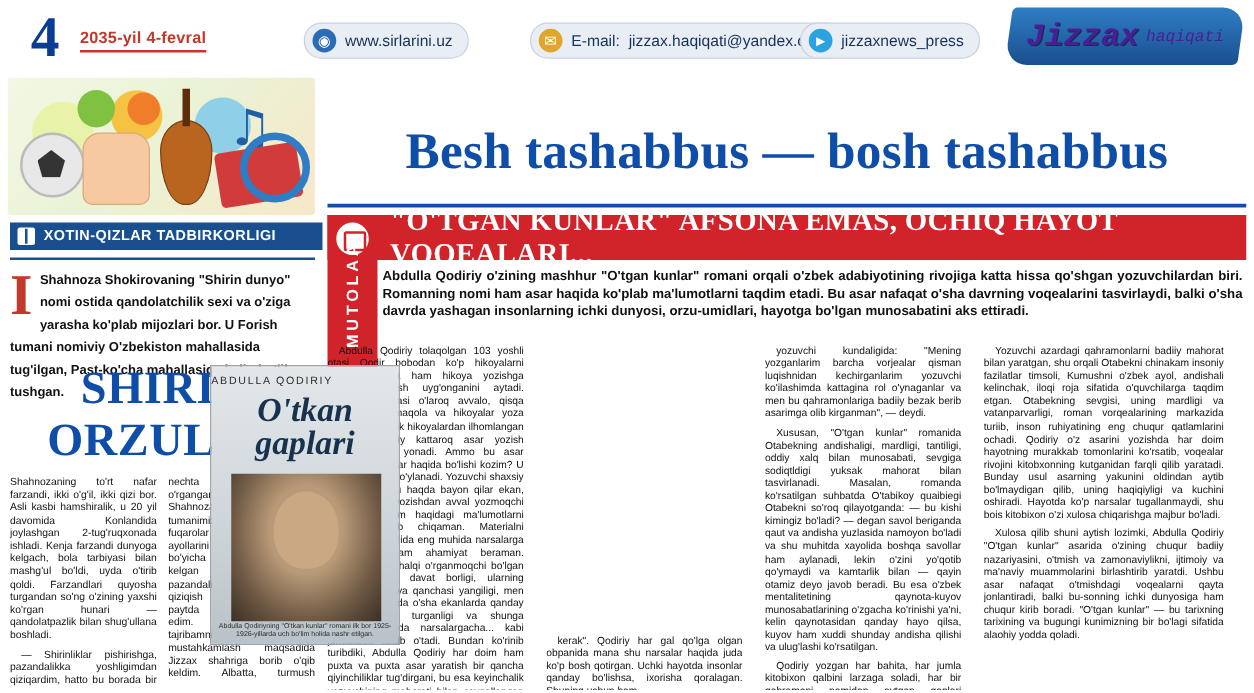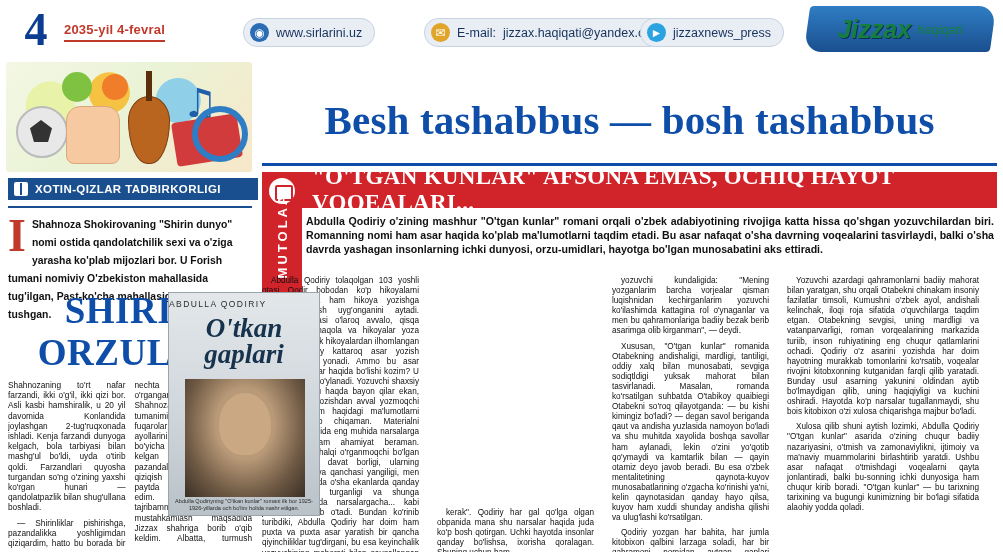--- a/index.html
+++ b/index.html
@@ -47,21 +47,21 @@
     position:absolute;right:10px;top:6px;width:186px;height:46px;
   }
   .logo-shape{
     position:absolute;inset:0;
     background:linear-gradient(180deg,#2f7dc4 0%, #1a4f8f 100%);
     border-radius:4px 18px 4px 18px;
     transform:skewX(-8deg);
   }
   .logo-text{
     position:absolute;inset:0;display:flex;align-items:center;justify-content:center;gap:6px;
-    font-family:Liberation Sans, sans-serif;color:#15803d;
+    font-family:Liberation Mono, monospace;color:#4c1d95;
   }
   .logo-text .l1{font-size:25px;font-weight:bold;font-style:italic;text-shadow:1px 1px 0 #0d2f59;}
   .logo-text .l2{font-size:13px;font-style:italic;}
 
   
   .collage{
     position:absolute;left:6px;top:62px;width:246px;height:110px;
     overflow:hidden;border-radius:3px;
     background:
       radial-gradient(circle at 18% 40%, #e8f2a8 0 24px, transparent 25px),

